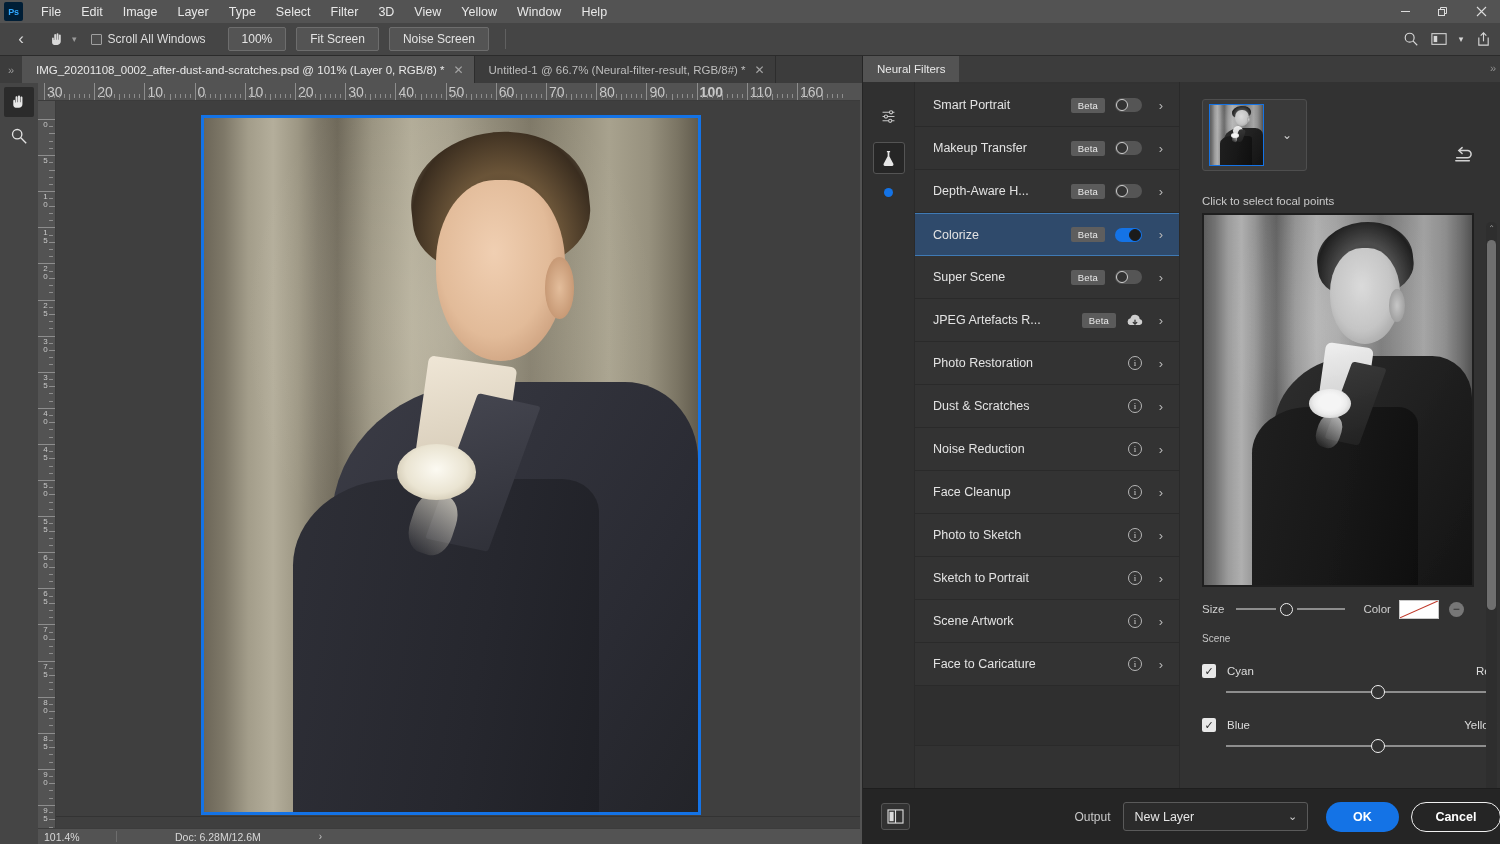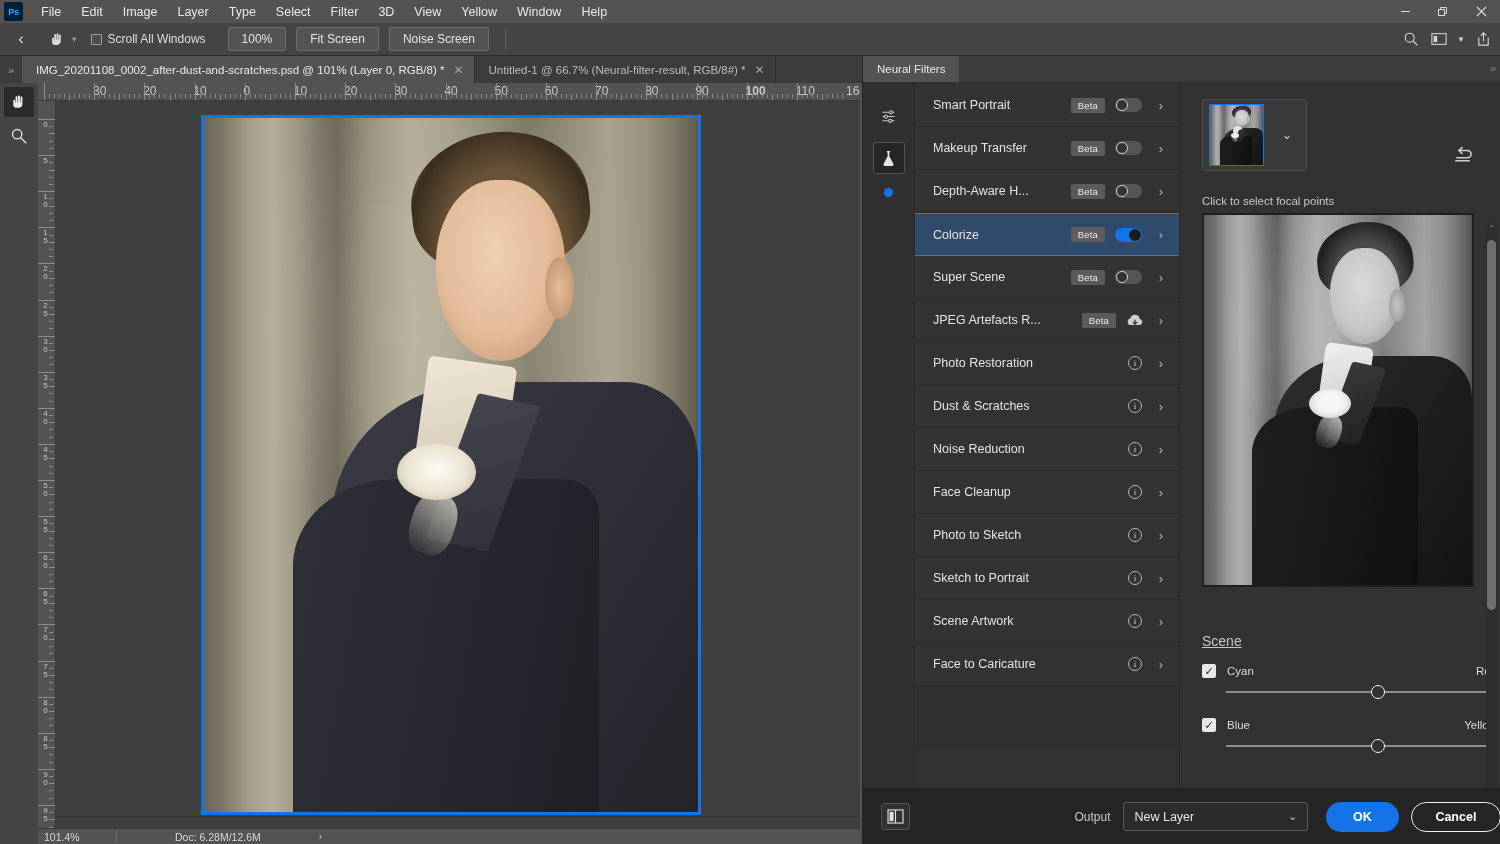--- a/index.html
+++ b/index.html
@@ -94,21 +94,21 @@
   
   .ruler-h {
     position:absolute; left:38px; top:83px; width:822px; height:18px;
     background:#535353; border-bottom:1px solid #3b3b3b; overflow:hidden;
   }
   .ruler-v {
     position:absolute; left:38px; top:101px; width:18px; height:727px;
     background:#535353; border-right:1px solid #3b3b3b; overflow:hidden;
   }
   .rh-tick { position:absolute; top:0; width:1px; background:#8d8d8d; }
-  .rh-num { position:absolute; top:1px; font-size:12px; color:#c8c8c8;margin-left:46px; }
+  .rh-num { position:absolute; top:1px; font-size:14px; color:#c8c8c8; }
   .rv-tick { position:absolute; left:0; height:1px; background:#8d8d8d; }
   .rv-num {
     position:absolute; left:3px; font-size:8px; color:#c8c8c8; width:9px;
     line-height:8px; text-align:center;
   }
 
   
   .canvas-area {
     position:absolute; left:56px; top:101px; width:804px; height:727px;
     background:#3f3f3f; overflow:hidden;
@@ -295,21 +295,21 @@
   }
   .swatch:after {
     content:""; position:absolute; left:-6px; top:50%; width:130%; height:1.4px;
     background:#c0392b; transform:rotate(-24deg);
   }
   .minus-btn {
     width:15px; height:15px; border-radius:50%; background:#777; color:#2b2b2b;
     display:flex; align-items:center; justify-content:center; font-size:12px; line-height:1;
   }
 
-  .scene-label { position:absolute; left:22px; top:551px; color:#c6c6c6; font-size:14px;text-decoration:underline; }
+  .scene-label { position:absolute; left:22px; top:551px; color:#c6c6c6; font-size:10px; }
   .slider-group { position:absolute; left:22px; width:295px; }
   .sg-head { display:flex; align-items:center; height:18px; }
   .chk {
     width:14px; height:14px; background:#e8e8e8; border-radius:2px; margin-right:11px;
     display:flex; align-items:center; justify-content:center; color:#2b2b2b; font-size:11px; line-height:1;
     flex-shrink:0;
   }
   .sg-left { color:#dcdcdc; font-size:11.5px; }
   .sg-right { margin-left:auto; color:#dcdcdc; font-size:11.5px; }
   .sg-track {
@@ -965,20 +965,29 @@
               <div class="ear"></div>
             <div class="suit"></div>
               <div class="suit2"></div>
             <div class="shirt"></div>
               <div class="lapel"></div>
             <div class="flower-stem"></div>
               <div class="flower"></div>
           </div>
         </div>
 
+        <div class="size-row">
+          <span class="mini-label">Size</span>
+          <span class="mini-track" style="width:40px;margin-left:12px;"></span>
+          <span class="mini-knob" style="margin:0 4px;"></span>
+          <span class="mini-track" style="width:48px;"></span>
+          <span class="mini-label" style="margin-left:18px;">Color</span>
+          <span class="swatch" style="margin-left:8px;"></span>
+          <span class="minus-btn" style="margin-left:10px;">−</span>
+        </div>
 
         <div class="scene-label">Scene</div>
 
         <div class="slider-group" style="top:580px;">
           <div class="sg-head">
             <span class="chk">✓</span>
             <span class="sg-left">Cyan</span>
             <span class="sg-right">Red</span>
           </div>
           <div class="sg-track">

